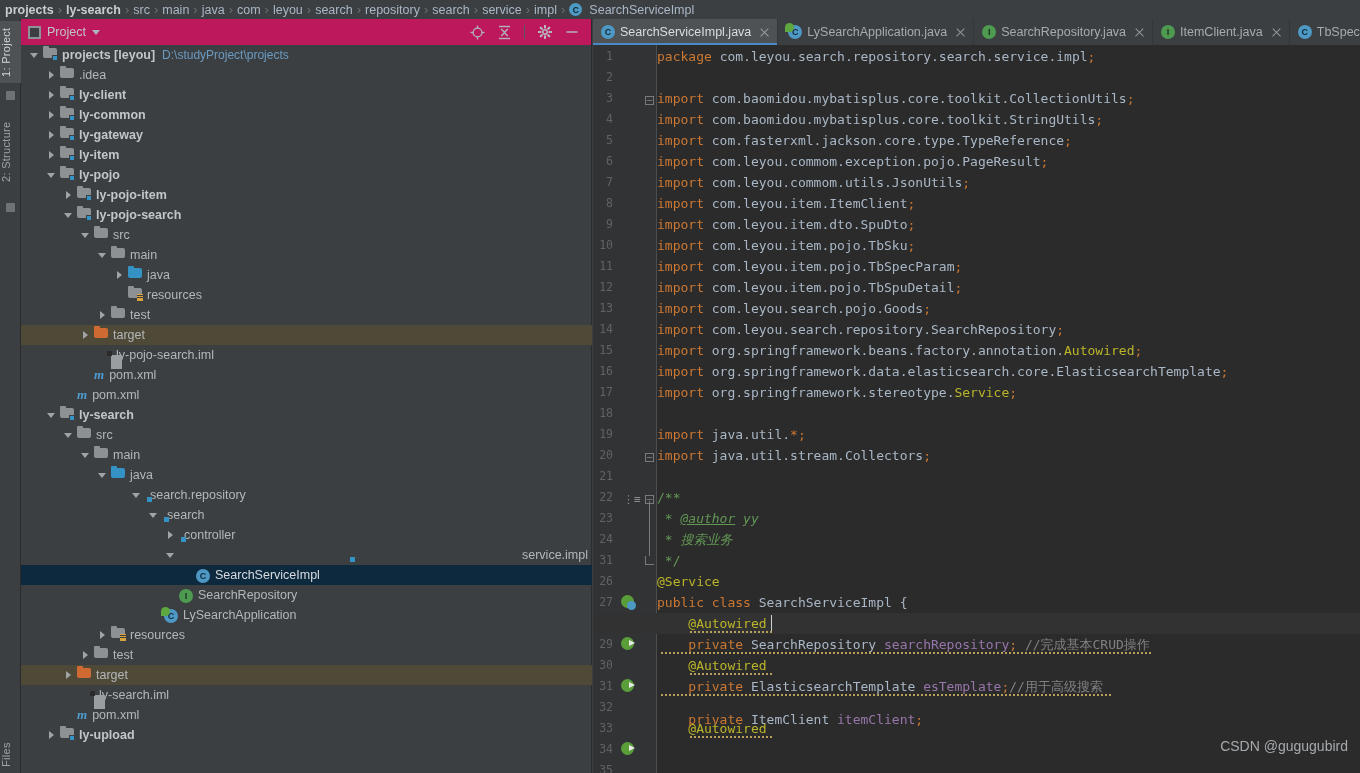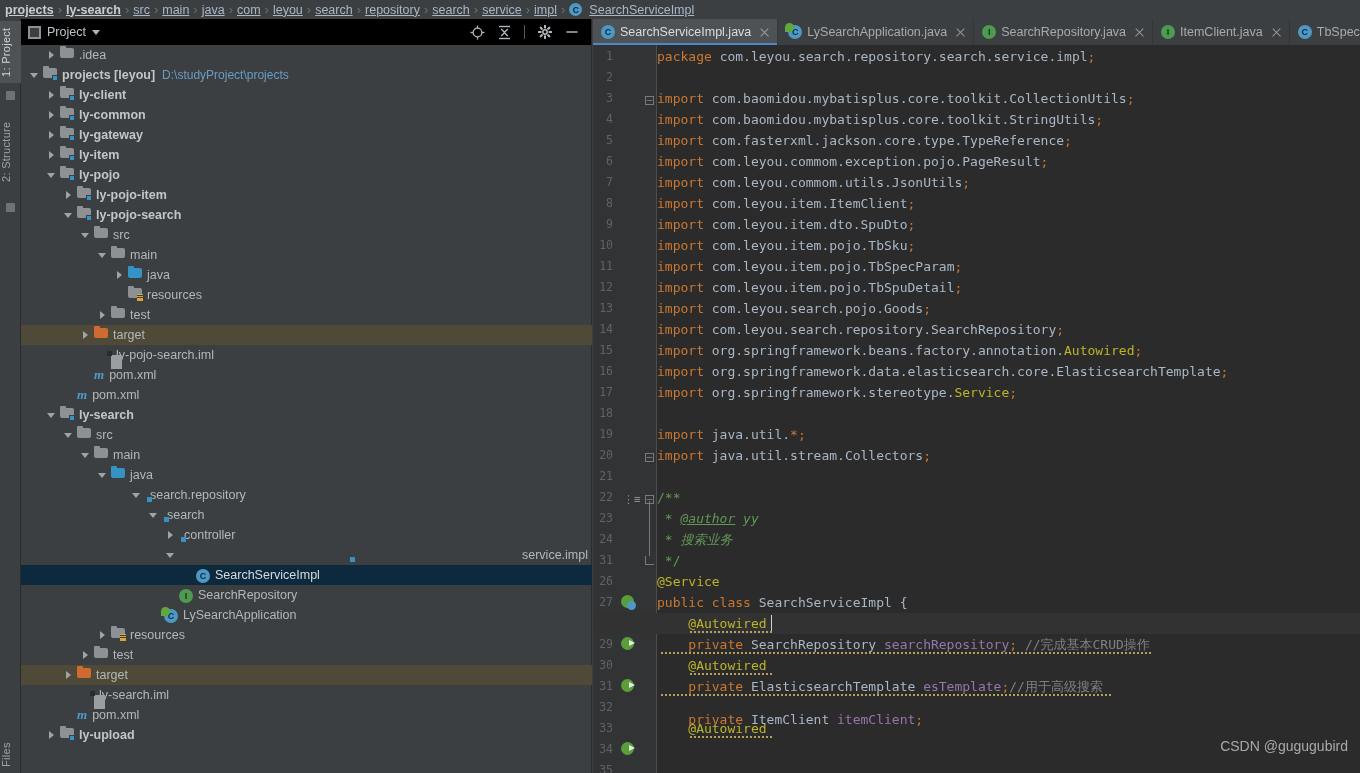--- a/index.html
+++ b/index.html
@@ -10,21 +10,21 @@
     overflow: hidden;
   }
   #app { position: relative; width: 1360px; height: 773px; background: #3c3f41; }
 
   
   #breadcrumb-bar {
     position: absolute; left: 0; top: 0; width: 1360px; height: 19px;
     background: #3c3f41; display: flex; align-items: center;
     padding-left: 2px; font-size: 12.5px; white-space: nowrap; overflow: hidden;
   }
-  .crumb { color: #a9b7c6; padding: 0 3px; text-decoration: underline; }
+  .crumb { color: #a9b7c6; padding: 0 3px; }
   .crumb.bold { font-weight: bold; color: #c8cdd2; }
   .crumb-sep { color: #6b6f72; font-size: 13px; padding: 0 1px; }
   .crumb-icon-c {
     display: inline-flex; align-items: center; justify-content: center;
     width: 13px; height: 13px; border-radius: 50%;
     background: #4e99c4; color: #123; font-size: 8.5px; font-weight: bold;
     margin: 0 4px 0 3px; font-family: "Liberation Sans", sans-serif;
   }
 
   
@@ -45,21 +45,21 @@
   }
 
   
   #project-panel {
     position: absolute; left: 21px; top: 19px; width: 571px; height: 754px;
     background: #3c3f41; border-right: 1px solid #2b2b2b;
   }
   #project-header {
     position: relative; height: 26px; width: 100%;
     display: flex; align-items: center; padding: 0 6px 0 7px;
-    background: #000000;
+    background: #be185d;
   }
   #project-header .ph-icon {
     width: 13px; height: 13px; border: 2px solid #8c9296; background: #3c3f41;
     margin-right: 6px; display: inline-block;
   }
   #project-header .ph-label { font-size: 12.5px; color: #bfc3c6; }
   #project-header .ph-caret {
     margin-left: 6px; width: 0; height: 0;
     border-left: 4.5px solid transparent; border-right: 4.5px solid transparent;
     border-top: 5px solid #b0b4b7;
@@ -324,30 +324,30 @@
             </svg>
         </span>
         <span>
           <svg width="14" height="14" viewBox="0 0 14 14">
               <line x1="1.5" y1="7" x2="12.5" y2="7" stroke="#b0b4b7" stroke-width="1.5"></line>
             </svg>
         </span>
       </span>
     </div>
     <div id="tree-scroll">
+        <div class="tree-row" style="padding-left: 8px;">
+          <span class="twisty d"></span>
+          <span class="ticon"><span class="ic-folder f-gray" style="position:relative;display:inline-block;"><span class="tab"></span><span class="body"></span><span class="mod-badge"></span></span></span>
+          <span class="tree-label bold">projects [leyou]</span>
+          <span class="tree-path">D:\studyProject\projects</span>
+        </div>
         <div class="tree-row" style="padding-left: 25px;">
           <span class="twisty r"></span>
           <span class="ticon"><span class="ic-folder f-gray" style="position:relative;display:inline-block;"><span class="tab"></span><span class="body"></span></span></span>
           <span class="tree-label">.idea</span>
-        </div>
-        <div class="tree-row" style="padding-left: 8px;">
-          <span class="twisty d"></span>
-          <span class="ticon"><span class="ic-folder f-gray" style="position:relative;display:inline-block;"><span class="tab"></span><span class="body"></span><span class="mod-badge"></span></span></span>
-          <span class="tree-label bold">projects [leyou]</span>
-          <span class="tree-path">D:\studyProject\projects</span>
         </div>
         <div class="tree-row" style="padding-left: 25px;">
           <span class="twisty r"></span>
           <span class="ticon"><span class="ic-folder f-gray" style="position:relative;display:inline-block;"><span class="tab"></span><span class="body"></span><span class="mod-badge"></span></span></span>
           <span class="tree-label bold">ly-client</span>
         </div>
         <div class="tree-row" style="padding-left: 25px;">
           <span class="twisty r"></span>
           <span class="ticon"><span class="ic-folder f-gray" style="position:relative;display:inline-block;"><span class="tab"></span><span class="body"></span><span class="mod-badge"></span></span></span>
           <span class="tree-label bold">ly-common</span>

